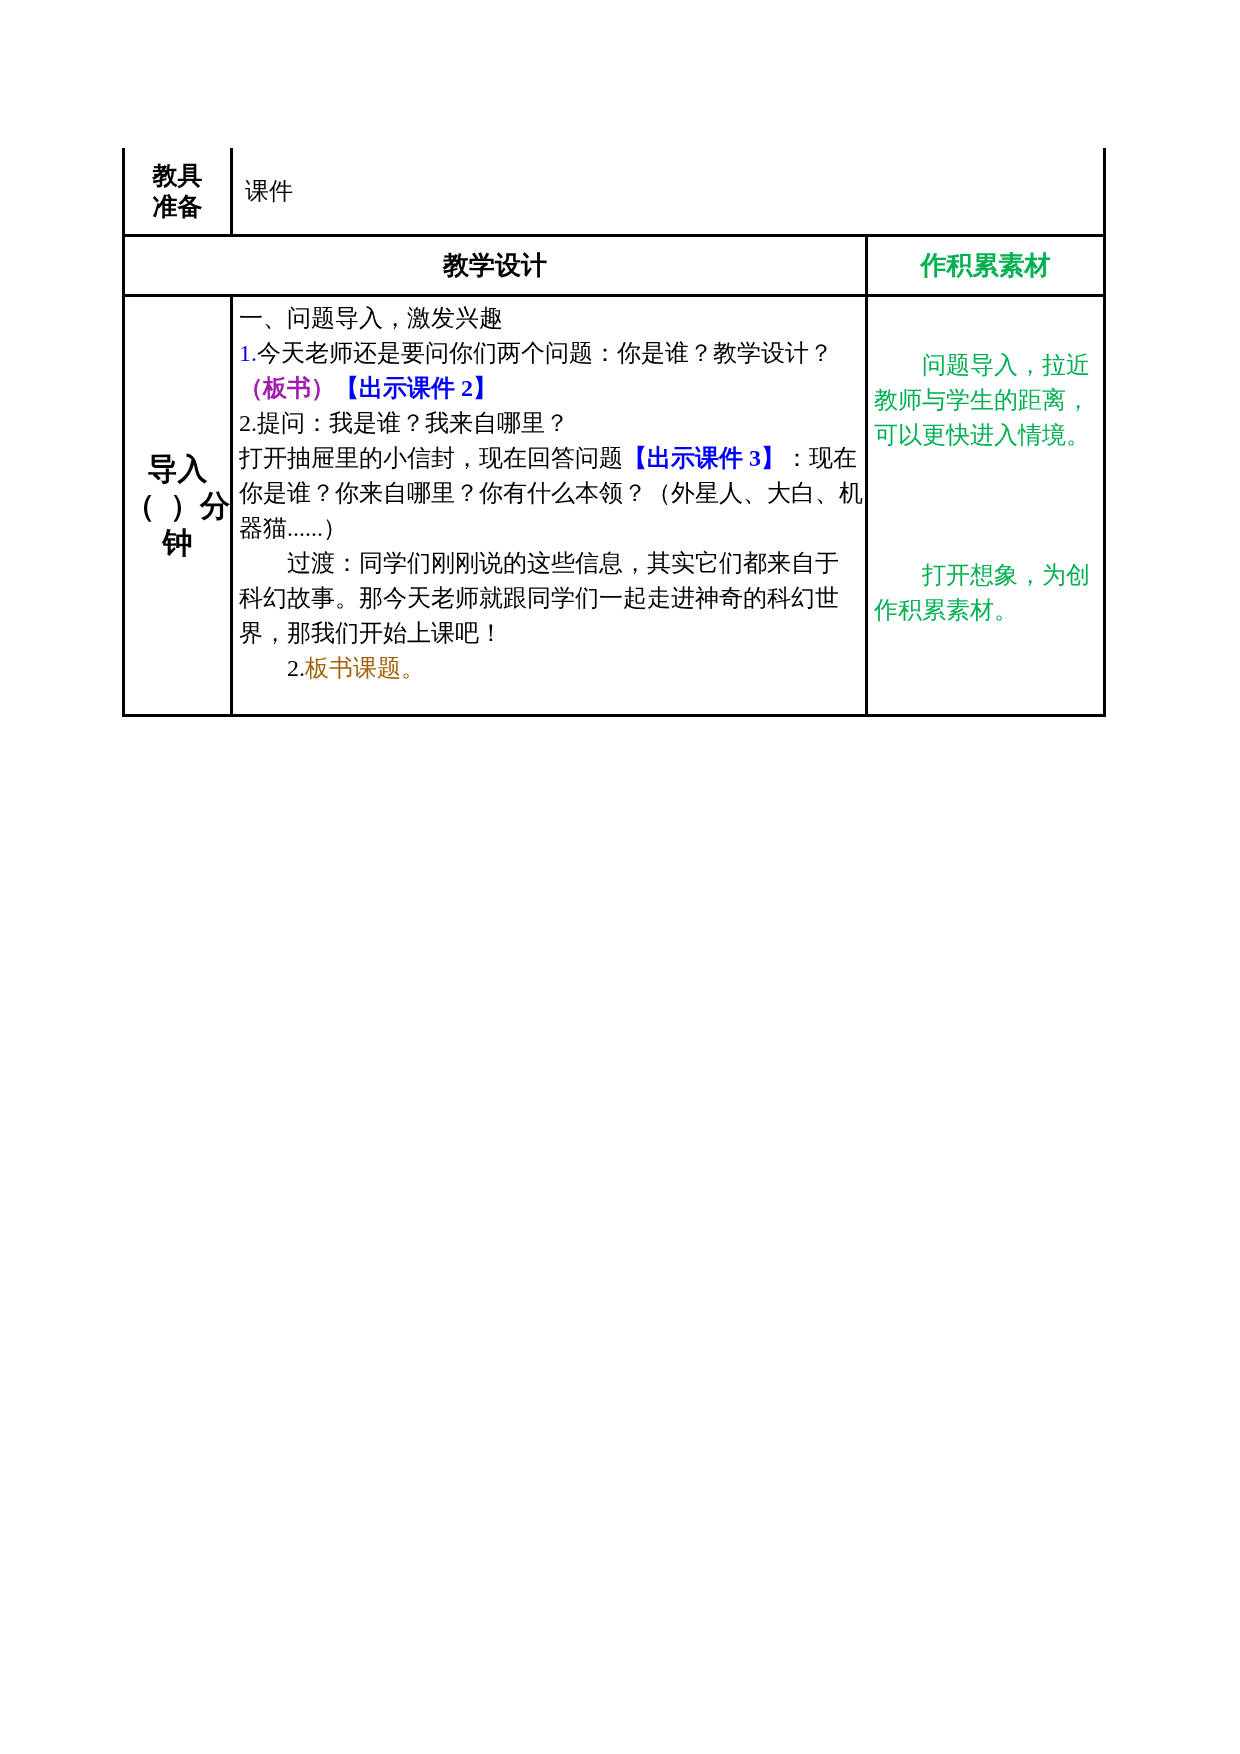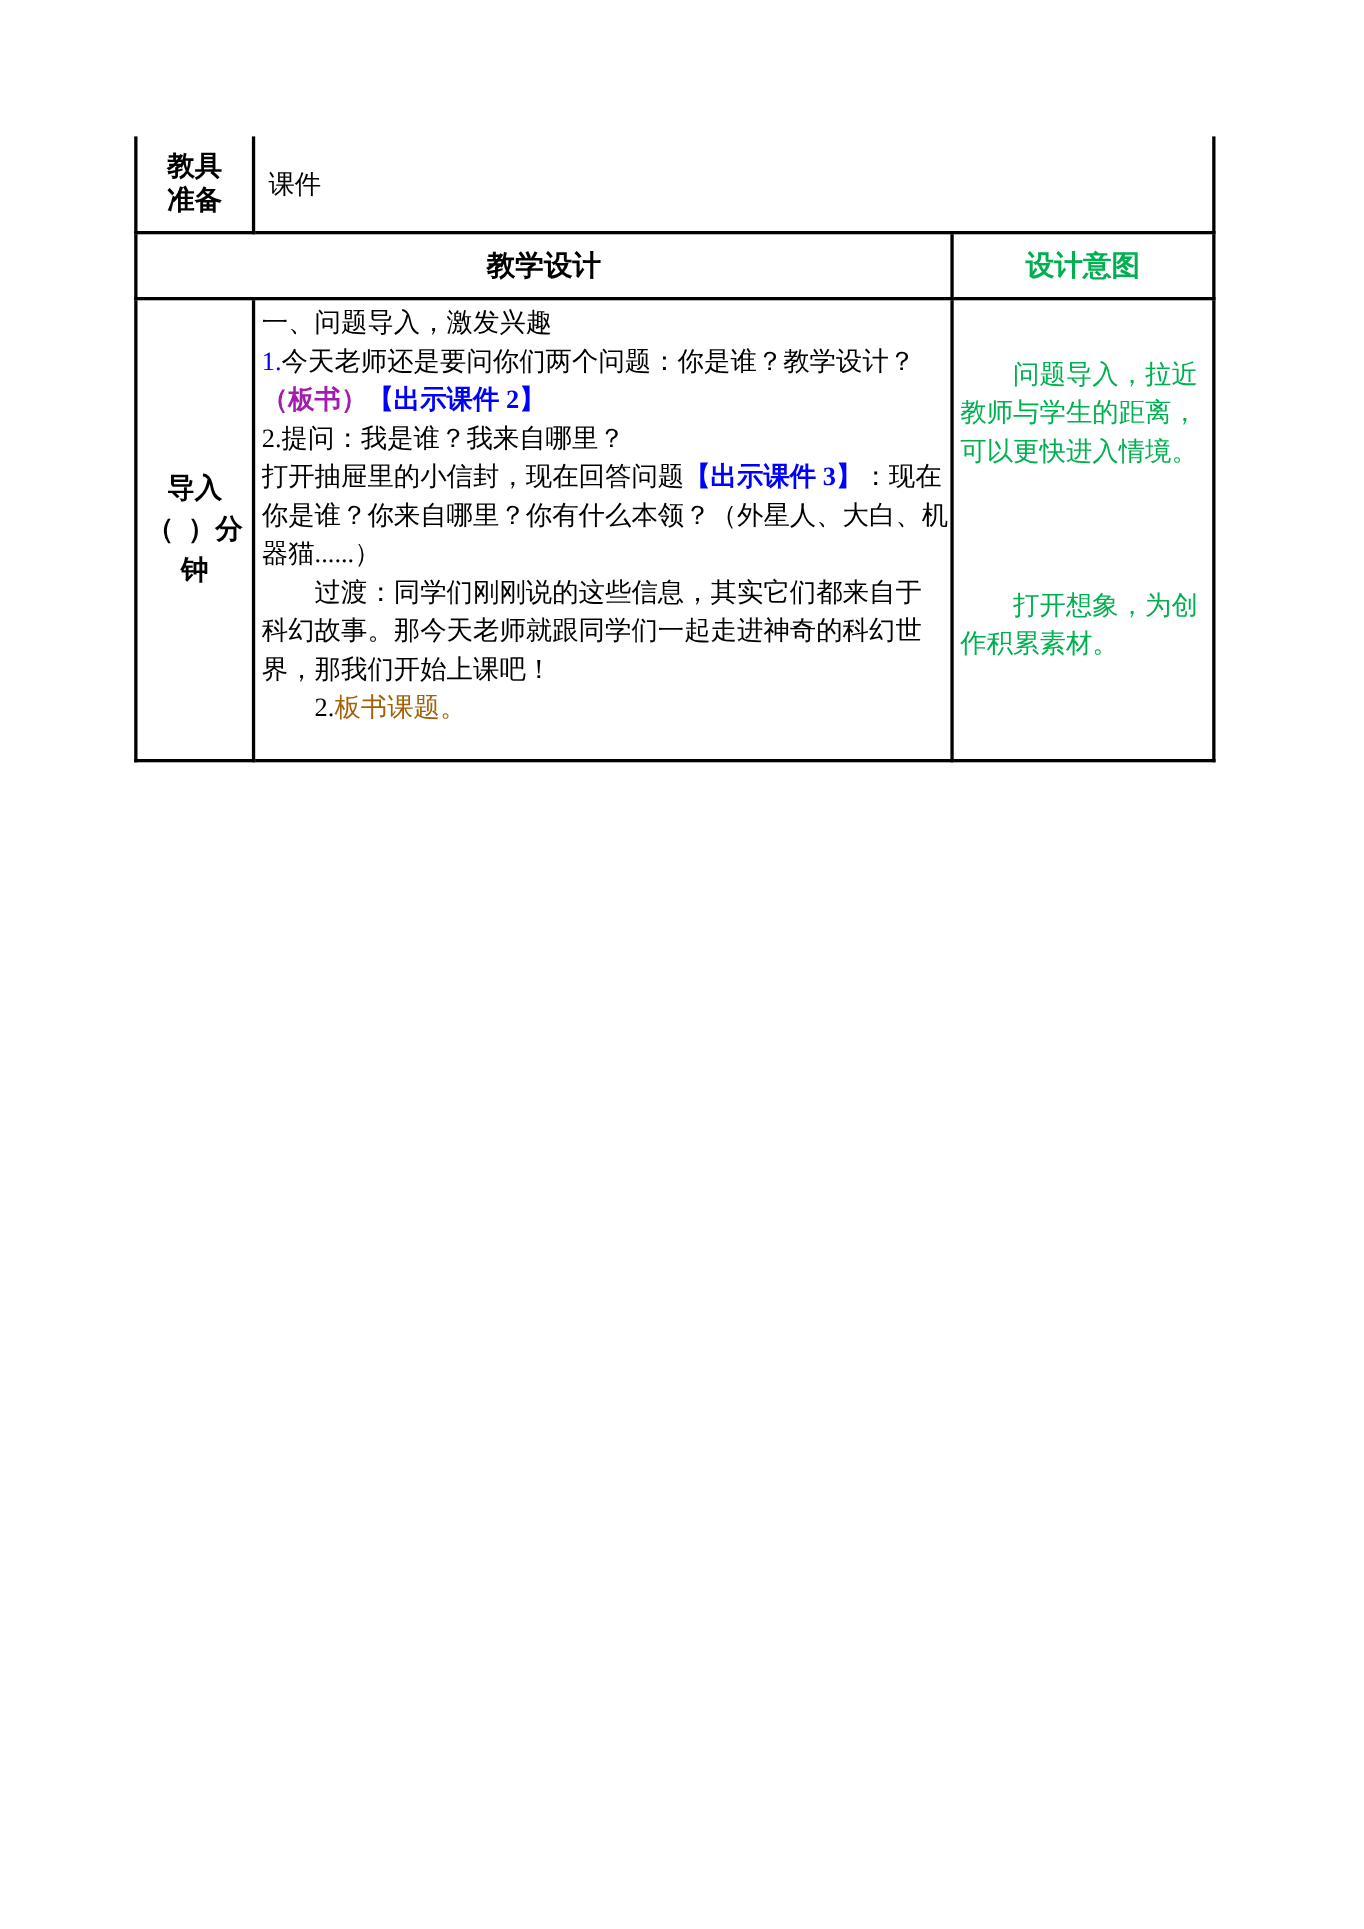--- a/index.html
+++ b/index.html
@@ -2,21 +2,21 @@
 <html><head>
 <meta charset="utf-8">
 <style>
   html,body{margin:0;padding:0;}
   body{
     width:1240px;height:1754px;background:#ffffff;position:relative;
     font-family:"Liberation Serif", serif;
     color:#000;
   }
   .doc-table{
-    position:absolute;left:122px;top:124px;
+    position:absolute;left:122px;top:148px;
     border-collapse:collapse;table-layout:fixed;
   }
   .doc-table td{
     border:3px solid #000;
     padding:0;vertical-align:top;
     overflow:hidden;
   }
   .doc-table tr.row-prep td{border-top:none;}
   
   .w1{width:104px;} .w2{width:629px;} .w3{width:235px;}
@@ -35,21 +35,21 @@
   
   .hdr{
     height:57px;display:flex;align-items:center;justify-content:center;
     font-weight:bold;font-size:26px;
   }
   .hdr-green{color:#00b050;}
 
   
   .stage-cell-inner{
     height:417px;display:flex;flex-direction:column;justify-content:center;align-items:center;
-    font-weight:bold;font-size:25px;line-height:37px;white-space:pre;
+    font-weight:bold;font-size:30px;line-height:37px;white-space:pre;
     text-align:center;
   }
   .lesson-content{
     padding:4px 2px 0 6px;
   }
   .line{
     font-size:24px;line-height:35px;white-space:nowrap;
   }
   .line.indent{padding-left:48px;}
   .seg{white-space:pre;}
@@ -80,21 +80,21 @@
     <td colspan="2">
       <div class="prep-value">课件</div>
     </td>
   </tr>
 
   <tr>
     <td colspan="2">
       <div class="hdr">教学设计</div>
     </td>
     <td class="w3">
-      <div class="hdr hdr-green">设计意图</div>
+      <div class="hdr hdr-green">作积累素材</div>
     </td>
   </tr>
 
   <tr>
     <td class="w1">
       <div class="stage-cell-inner">
         <span>导入</span>
         <span>（  ）分</span>
         <span>钟</span>
       </div>

